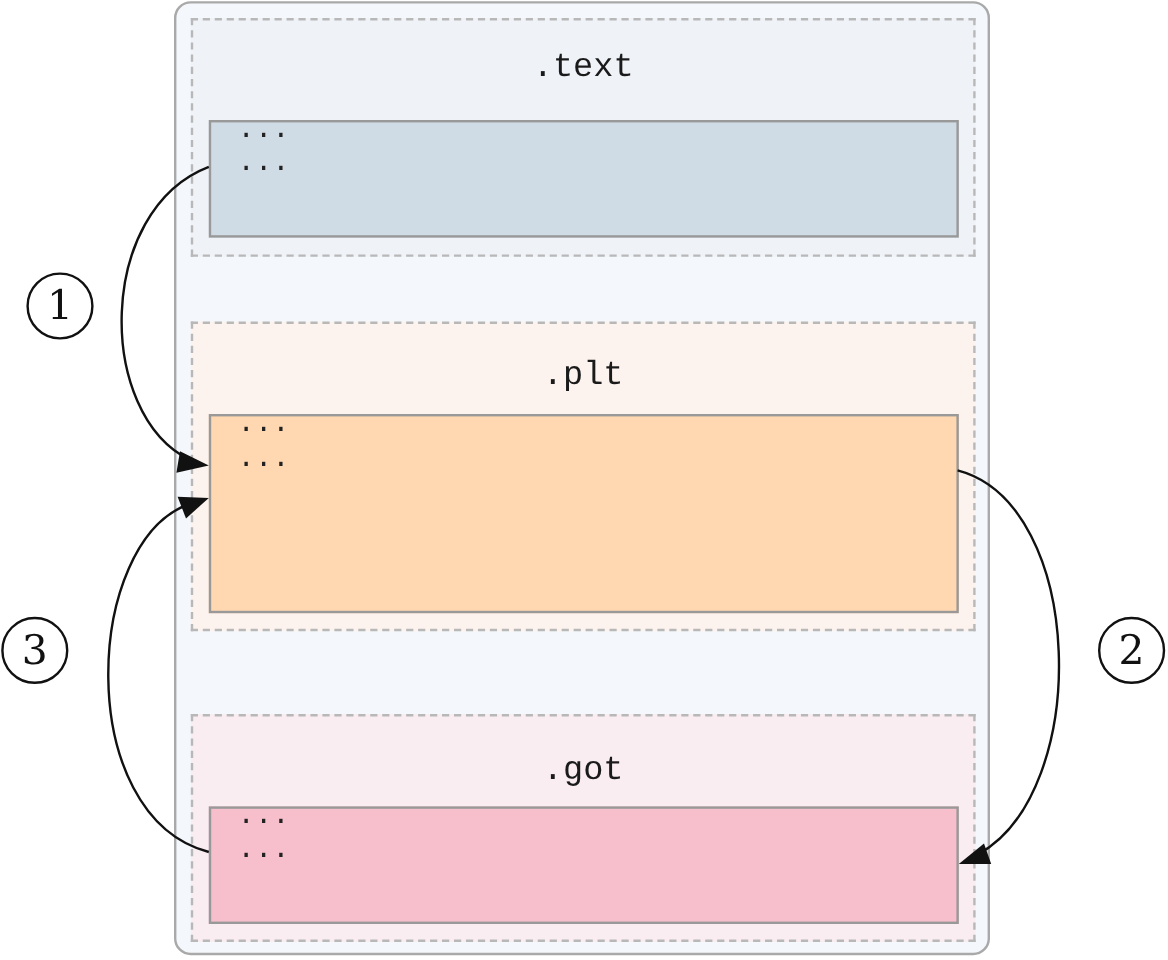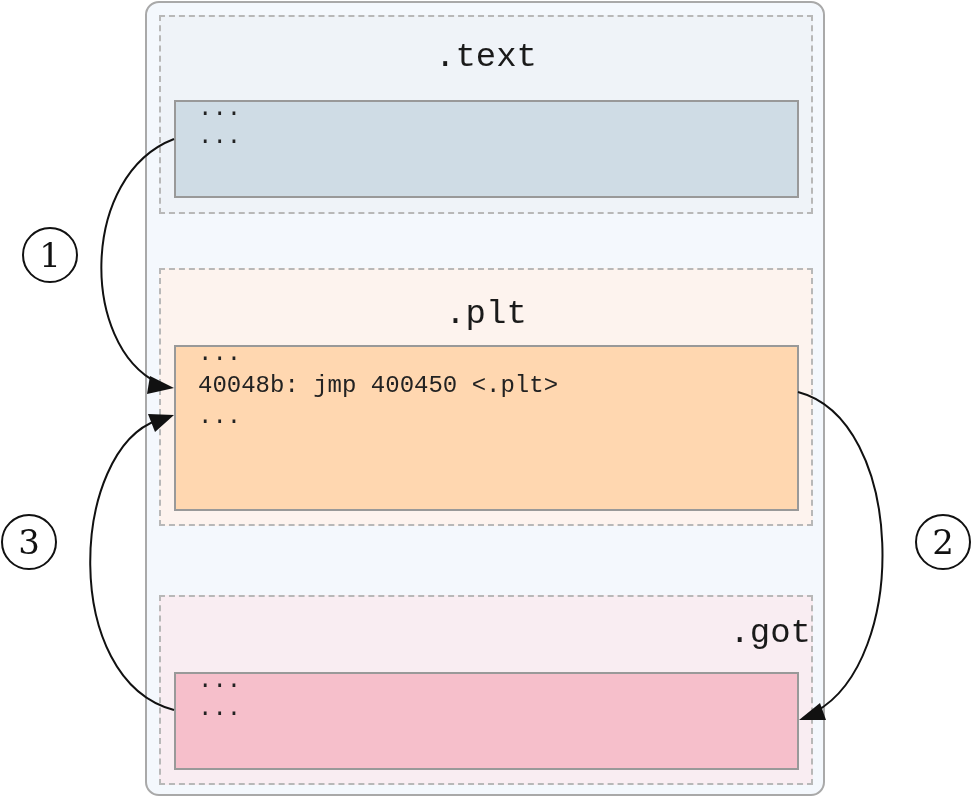--- a/index.html
+++ b/index.html
@@ -35,27 +35,27 @@
     }
     .section.text { top: 15px; height: 199px; background: #eff3f8; }
     .section.plt  { top: 268px; height: 258px; background: #fdf3ee; }
     .section.got  { top: 595px; height: 190px; background: #f9edf2; }
 
     .section-title {
       position: absolute;
       left: 0;
       width: 100%;
       text-align: center;
-      font-size: 34px;
+      font-size: 28px;
       line-height: 40px;
       color: #1a1a1a;
     }
     .section.text .section-title { top: 20px; }
     .section.plt  .section-title { top: 24px; text-align: center; }
-    .section.got  .section-title { top: 16px; text-align: right; }
+    .section.got  .section-title { top: 26px; }
 
     .code {
       position: absolute;
       left: 174px;
       width: 625px;
       border: 2px solid #999999;
       box-sizing: border-box;
       padding: 0 0 0 22px;
       font-size: 24px;
       color: #222;
@@ -111,21 +111,20 @@
 <div class="code text">
   <div class="line">...</div>
   <div class="line ellipsis-end">...</div>
 </div>
 
 <div class="section plt">
   <div class="section-title">.plt</div>
 </div>
 <div class="code plt">
   <div class="line">...</div>
-  <div class="line">40048b: jmp 400450 &lt;.plt&gt;</div>
   <div class="line ellipsis-end">...</div>
 </div>
 
 <div class="section got">
   <div class="section-title">.got</div>
 </div>
 <div class="code got">
   <div class="line">...</div>
   <div class="line ellipsis-end">...</div>
 </div>

